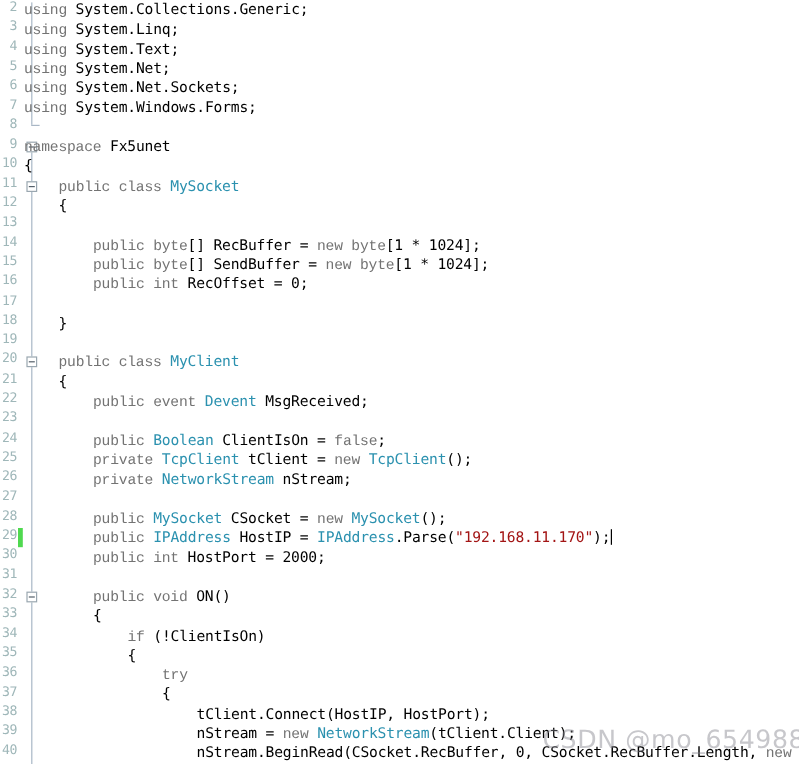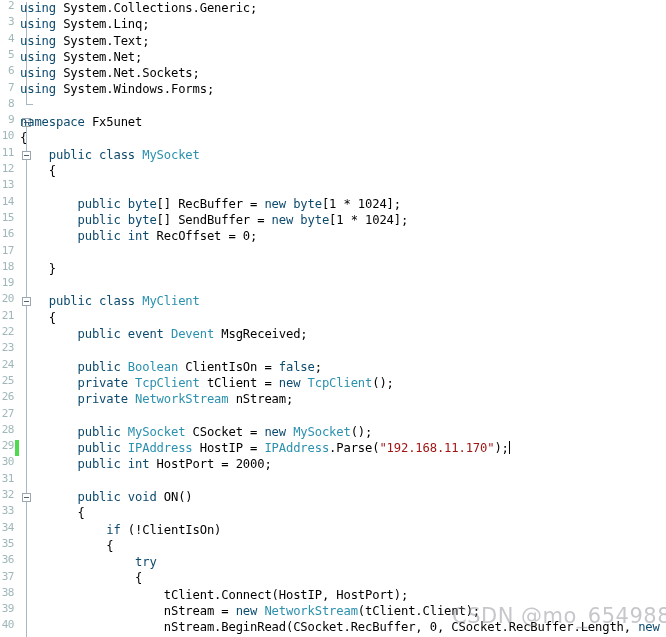--- a/index.html
+++ b/index.html
@@ -88,21 +88,21 @@
     font-size: 12.2px;
     line-height: 16.3px;
     white-space: pre;
     color: #000000;
     letter-spacing: -0.15px;
   }
   .code .ln {
     height: 16.3px;
     white-space: pre;
   }
-  .kw   { color: #0c4a6e; }
+  .kw   { color: #737373; font-family: Liberation Mono, monospace; }
   .typ  { color: #2b91af; }
   .str  { color: #a31515; }
   .pl   { color: #000000; }
 
   
   .caret {
     display: inline-block;
     width: 1px;
     height: 13px;
     background: #000000;

